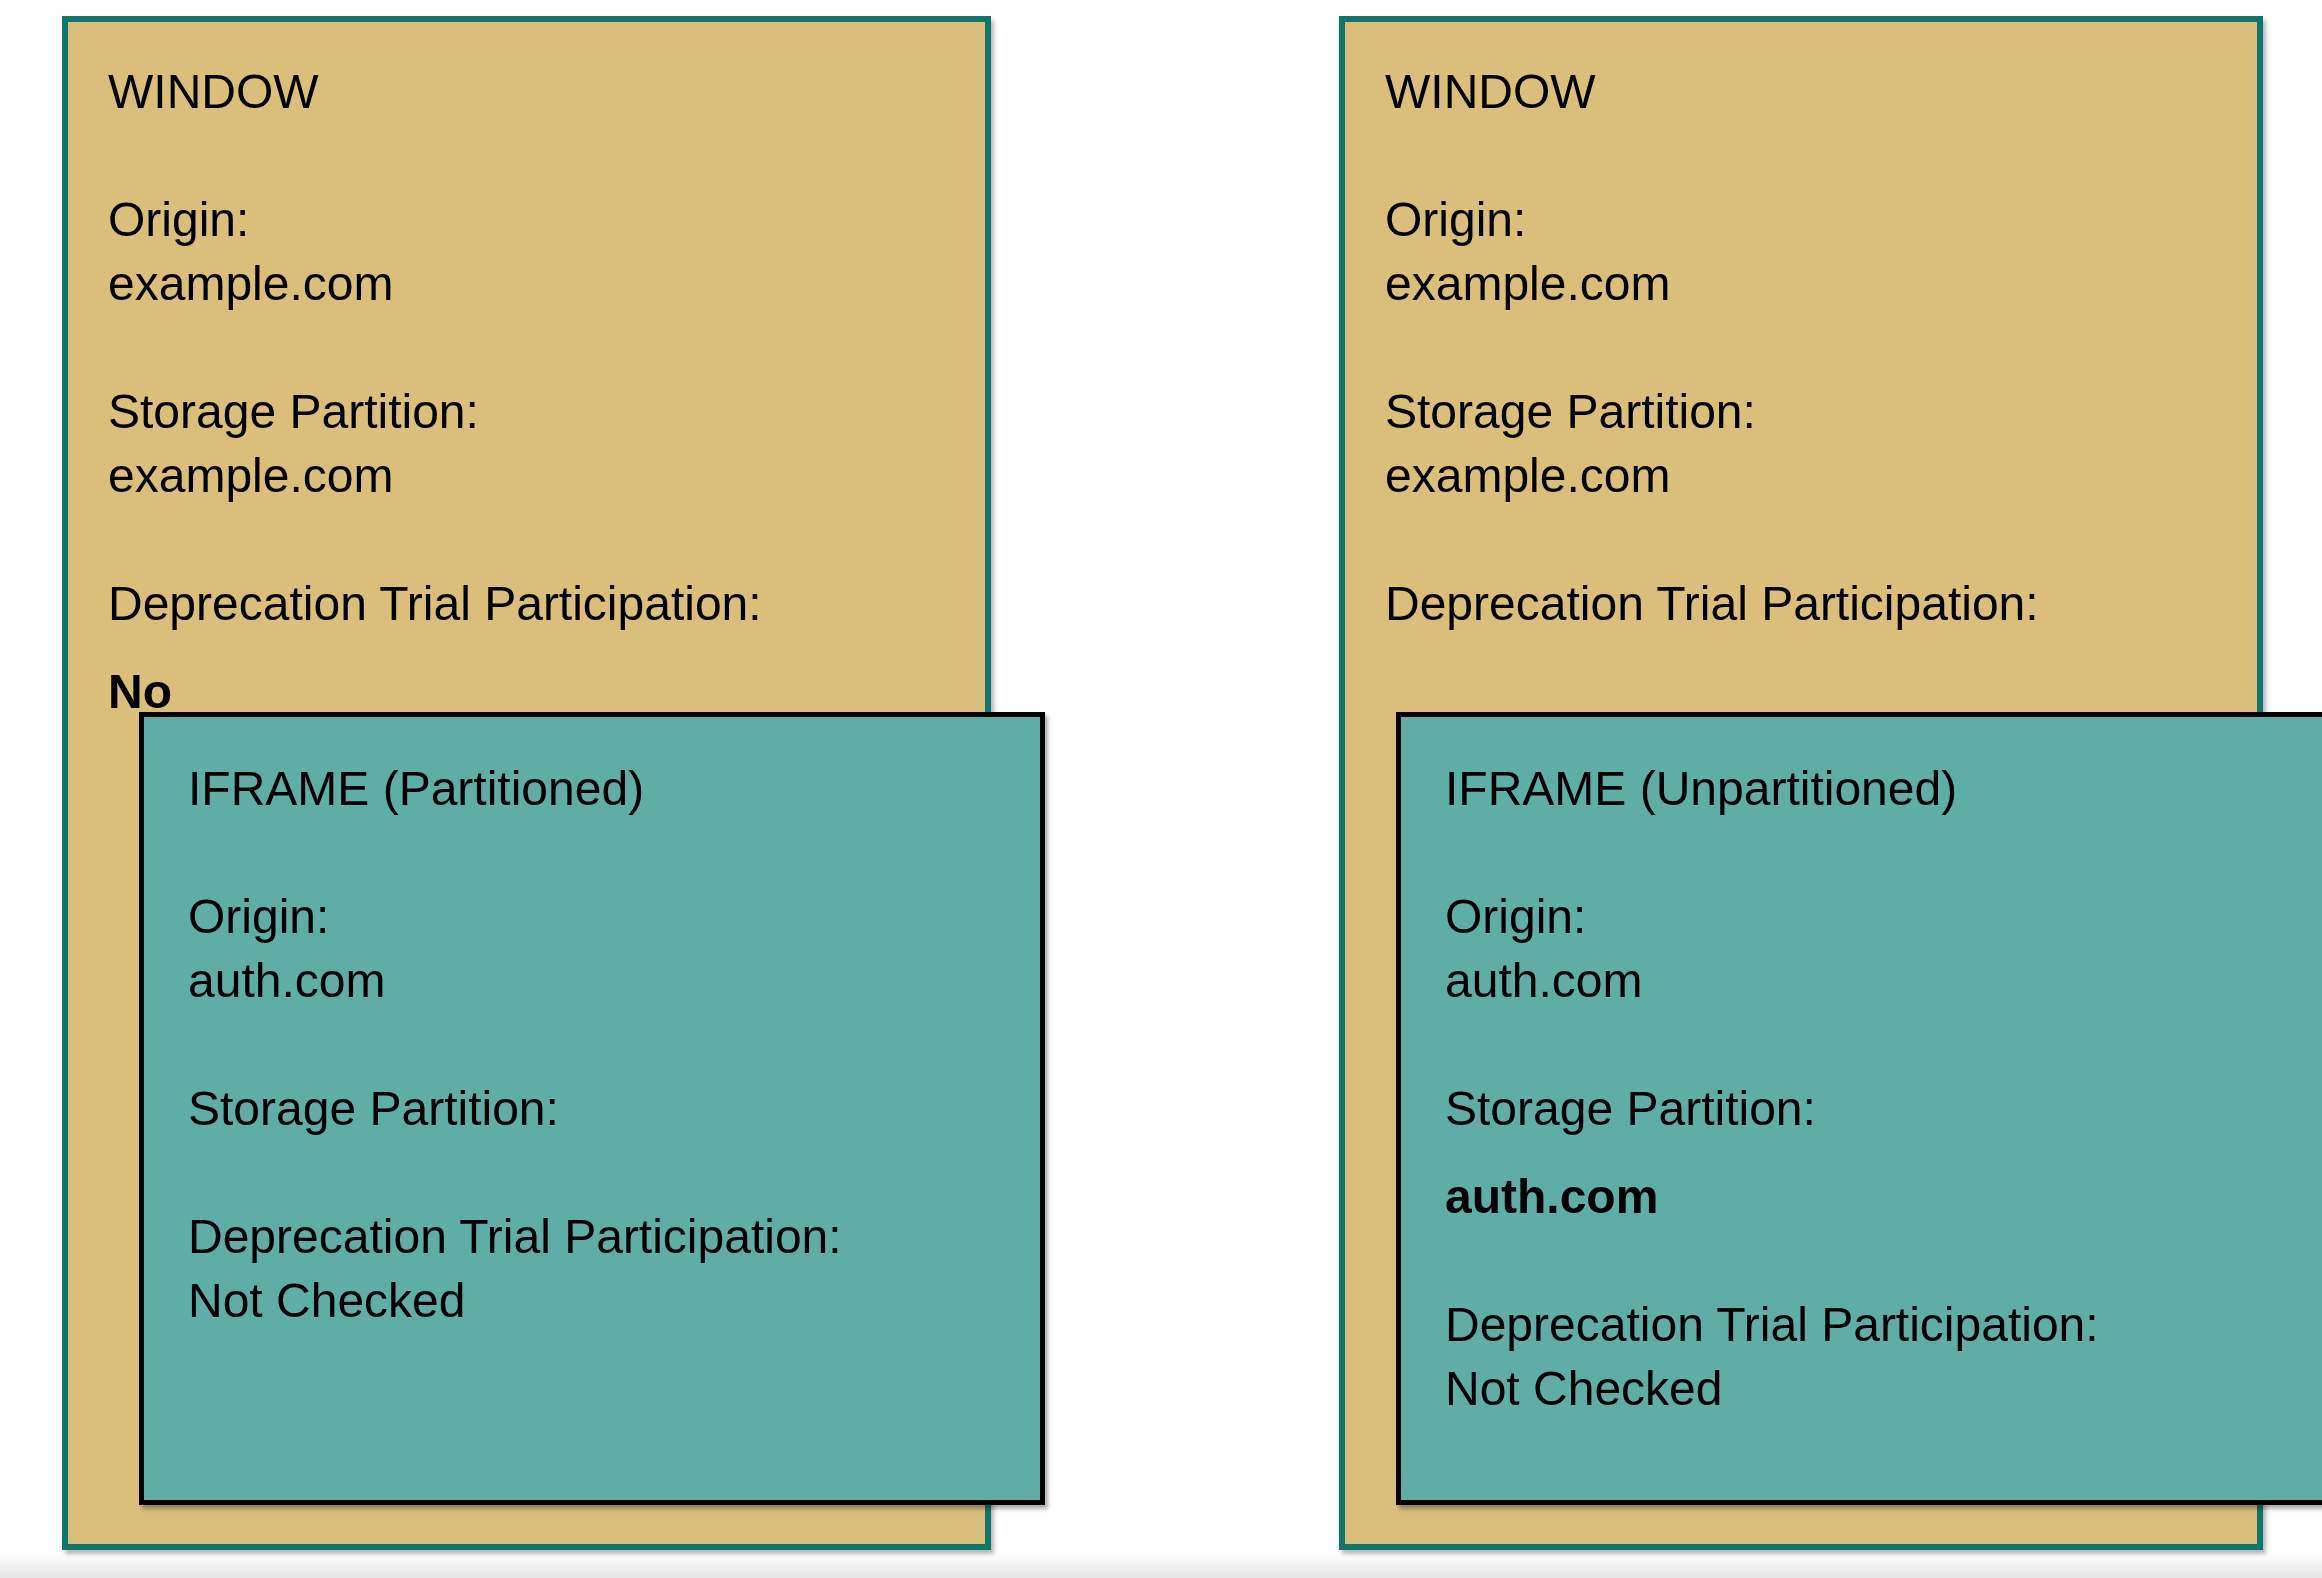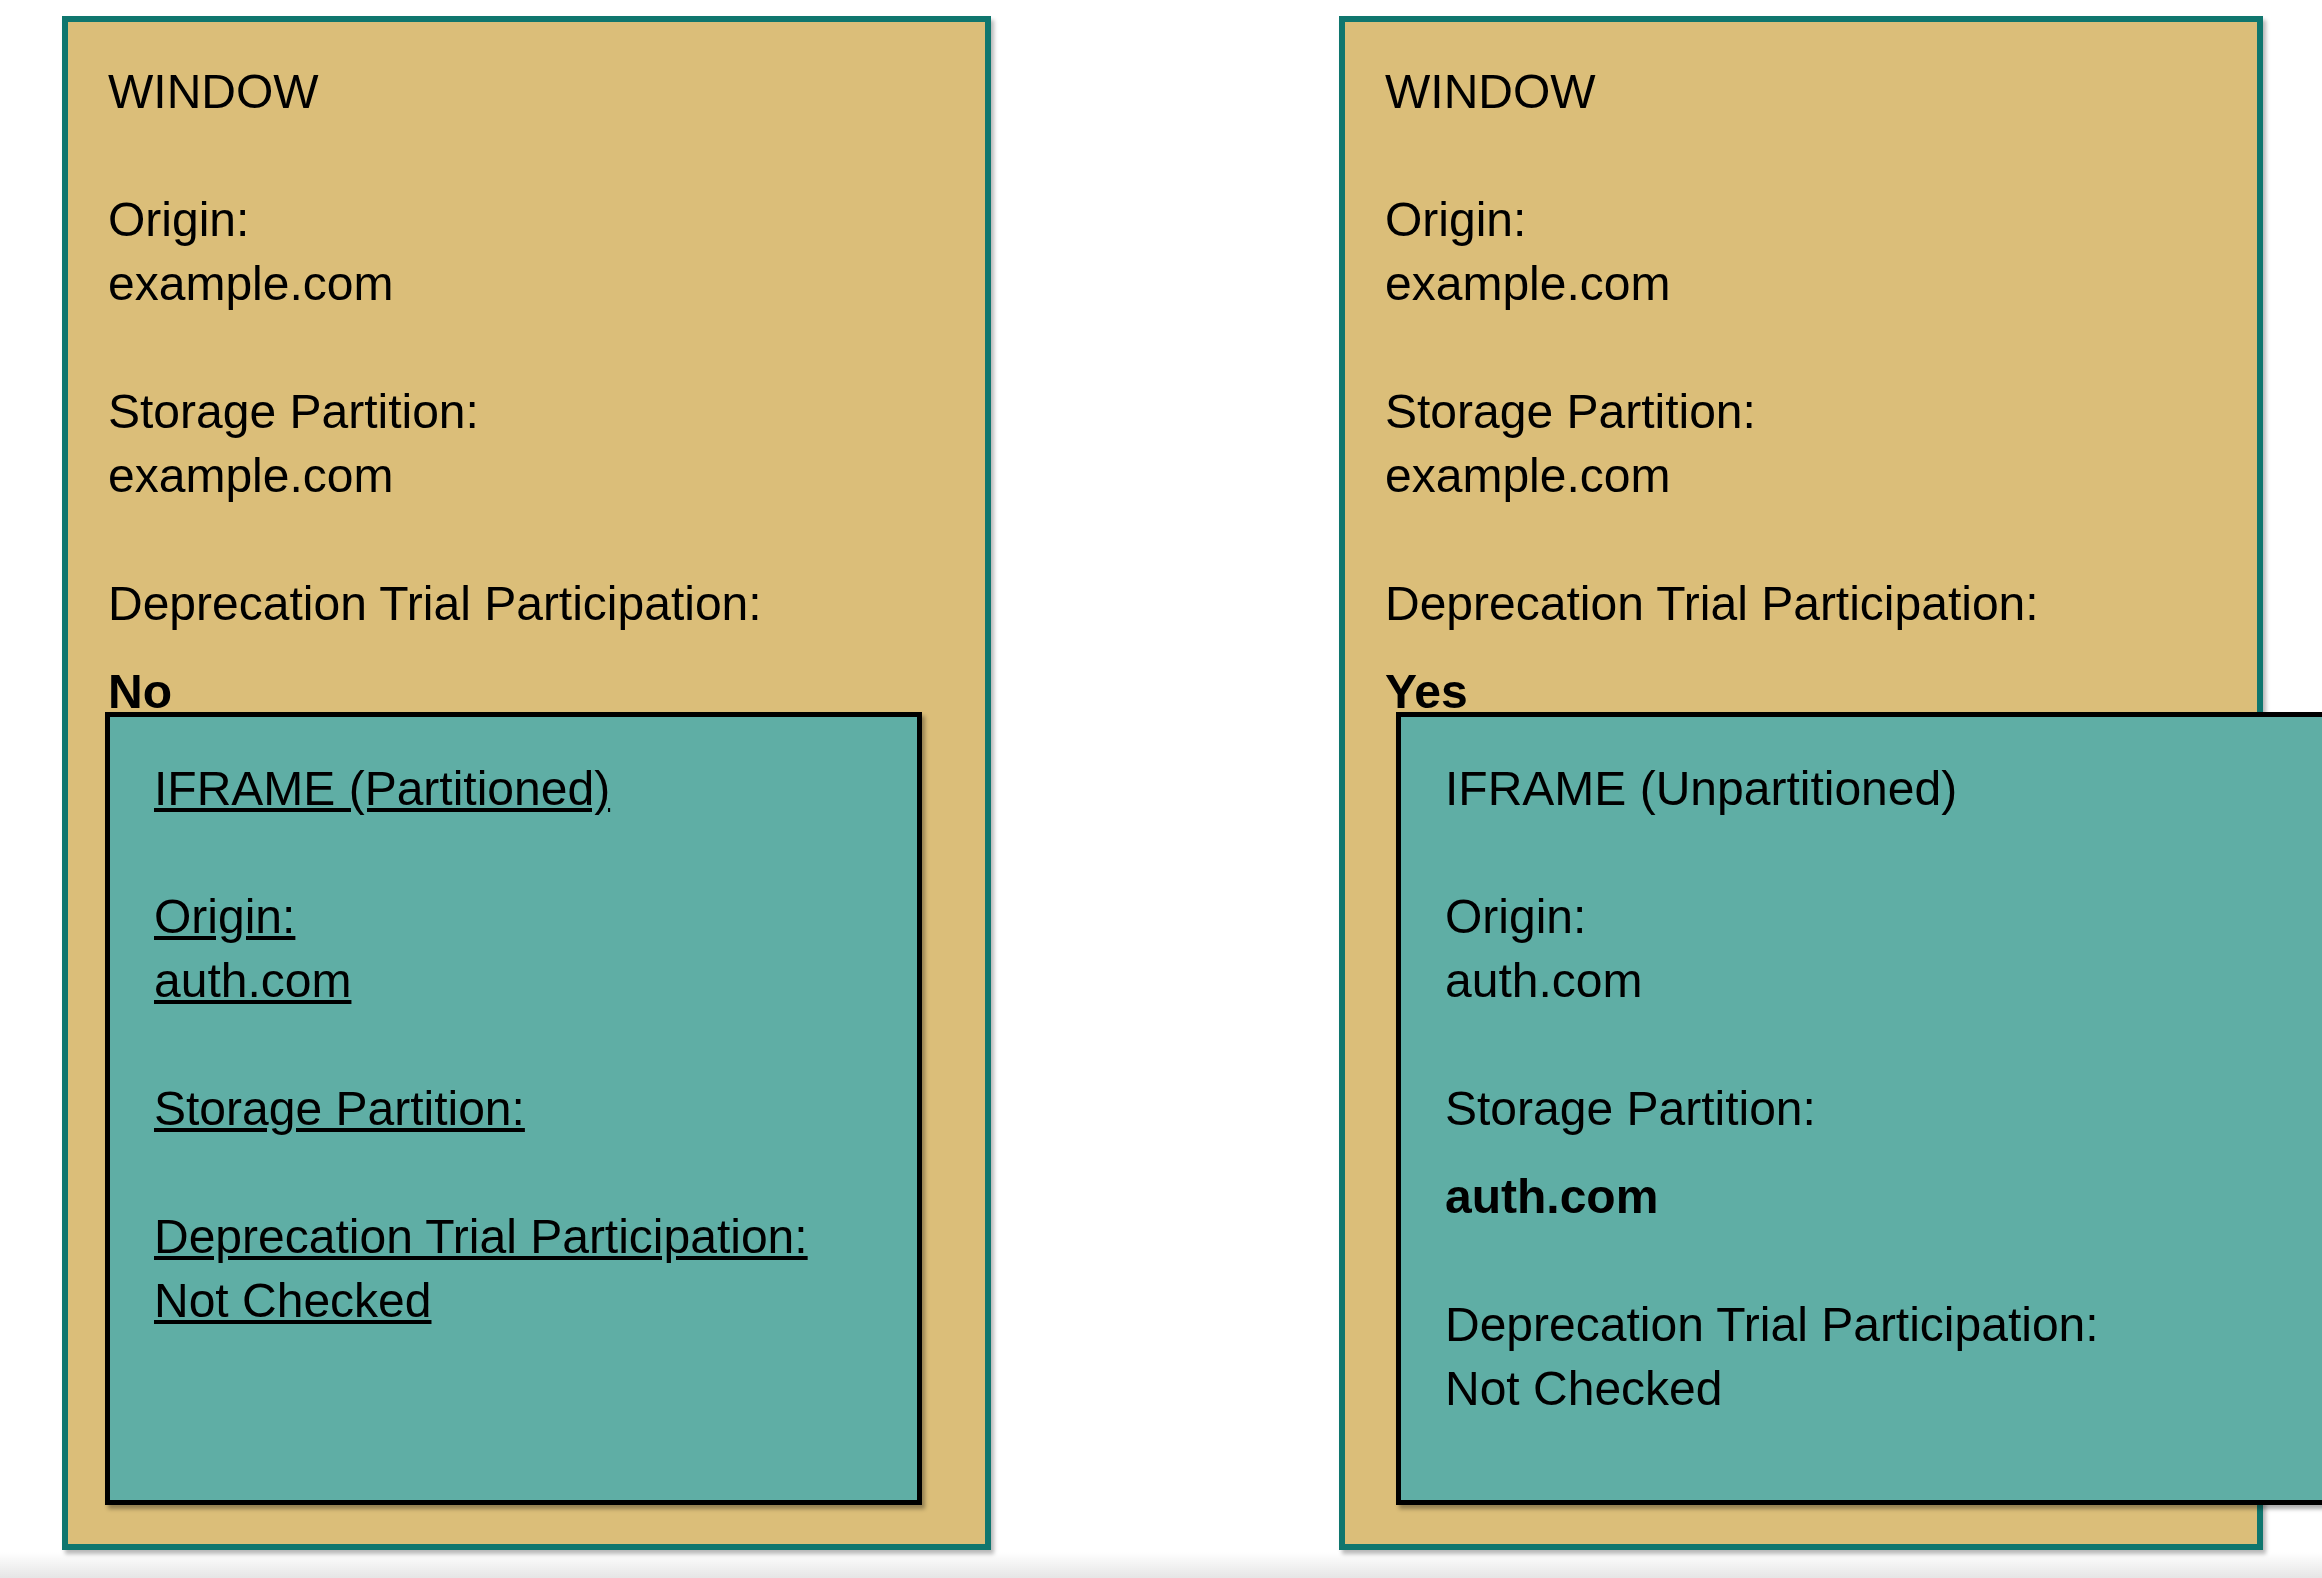--- a/index.html
+++ b/index.html
@@ -32,21 +32,21 @@
   .bold{font-weight:bold;margin-top:24px;}
   .iframeBox{
     position:absolute;
     top:690px;
     height:793px;
     background:#5FAEA5;
     border:5px solid #000000;
     box-sizing:border-box;
     box-shadow:3px 4px 4px rgba(0,0,0,0.32);
   }
-  .window.left  .iframeBox{left:37px;width:817px;text-decoration:underline;}
+  .window.left  .iframeBox{left:71px;width:906px;}
   .window.right .iframeBox{left:51px;width:979px;}
   .itext{
     padding:40px 26px 0 44px;
     font-size:48px;
     line-height:64px;
   }
   .bottom-shade{
     position:absolute;
     left:0;right:0;bottom:0;
     height:26px;
@@ -100,21 +100,20 @@
       <div class="group">
         <div class="line">Origin:</div>
         <div class="line">example.com</div>
       </div>
       <div class="group">
         <div class="line">Storage Partition:</div>
         <div class="line">example.com</div>
       </div>
       <div class="group">
         <div class="line">Deprecation Trial Participation:</div>
-        <div class="line bold">Yes</div>
       </div>
     </div>
 
     <div class="iframeBox">
       <div class="itext">
         <div class="group line">IFRAME (Unpartitioned)</div>
         <div class="group">
           <div class="line">Origin:</div>
           <div class="line">auth.com</div>
         </div>

